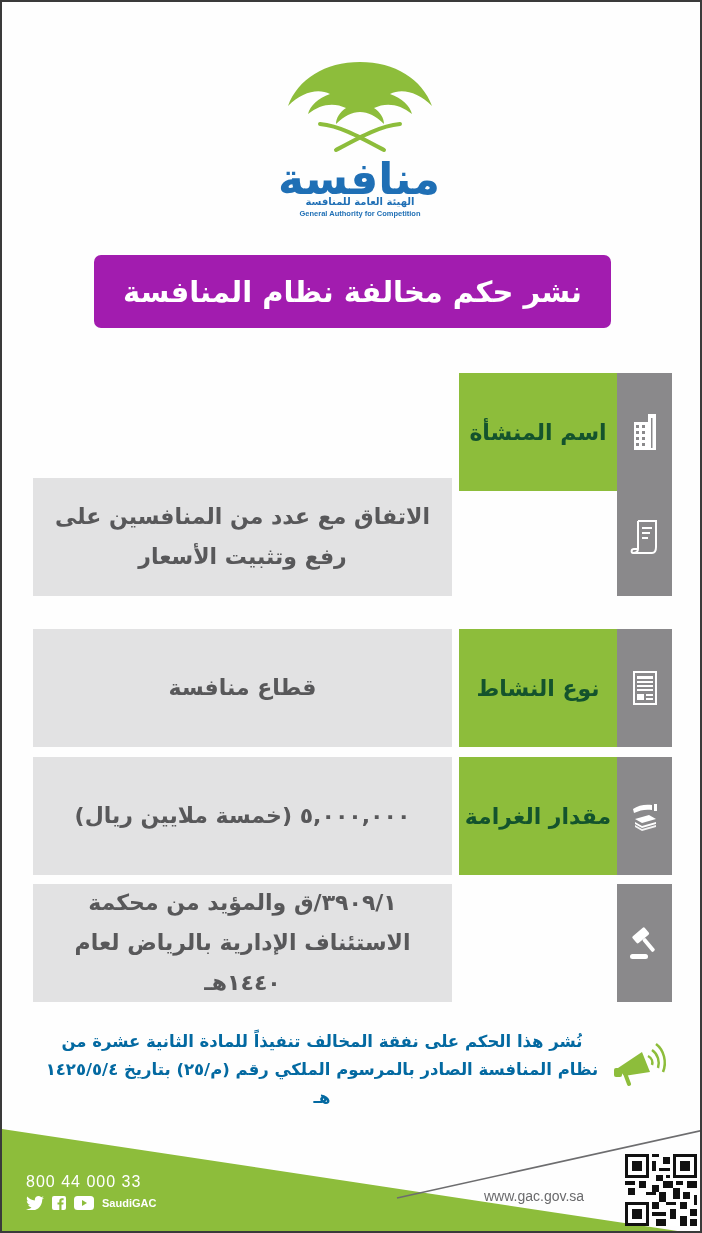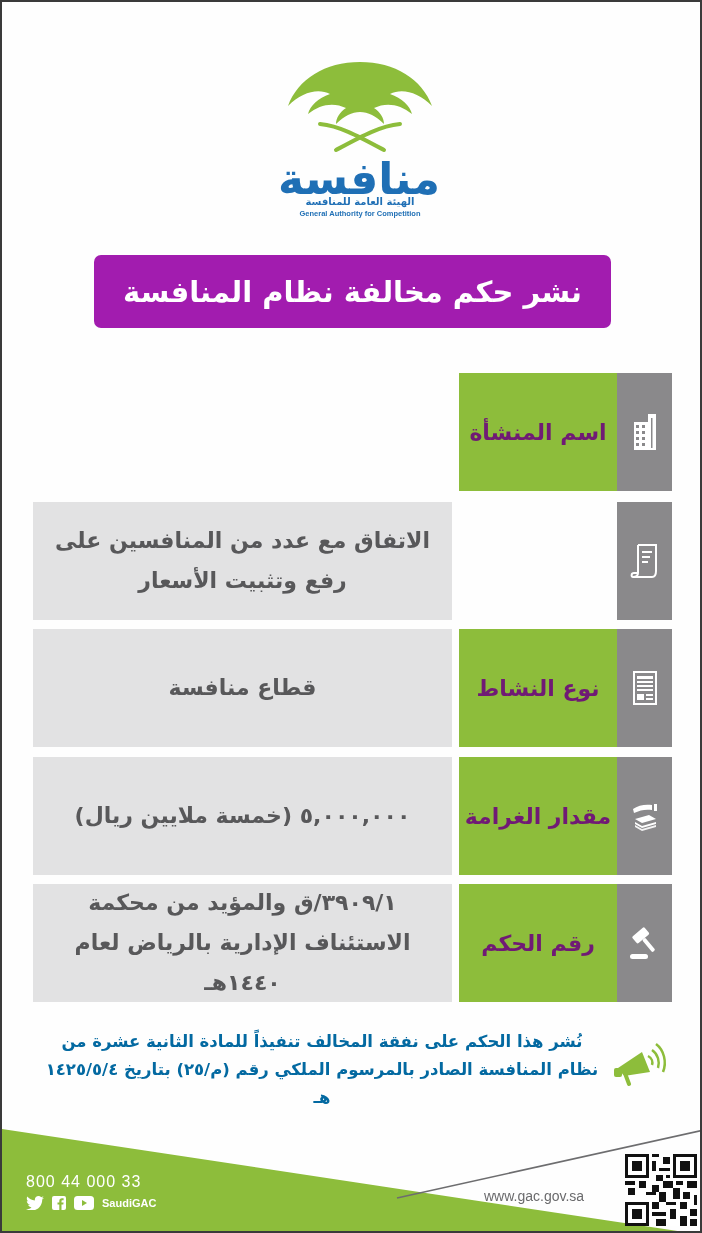--- a/index.html
+++ b/index.html
@@ -59,21 +59,21 @@
   .row .value span {
     color: #58585a; font-size: 22px; line-height: 40px; font-weight: bold;
     direction: rtl; padding: 0 18px;
   }
   .row .label {
     position: absolute; left: 426px; top: 0; width: 158px; height: 100%;
     background: #8dbd3b;
     display: flex; align-items: center; justify-content: center;
   }
   .row .label span {
-    color: #701a75; font-size: 22px; font-weight: bold; direction: rtl;
+    color: #14532d; font-size: 22px; font-weight: bold; direction: rtl;
   }
   .row .icon-col {
     position: absolute; left: 584px; top: 0; width: 55px; height: 100%;
     background: #8a898b;
     display: flex; align-items: center; justify-content: center;
   }
   .row .icon-col svg { display: block; }
 
   
   .note {
@@ -144,21 +144,21 @@
           <rect x="4" y="25" width="3" height="3"></rect>
             <rect x="10" y="25" width="3" height="3"></rect>
           <rect x="4" y="31" width="3" height="3"></rect>
             <rect x="10" y="31" width="3" height="3"></rect>
           <rect x="19" y="6" width="1.5" height="30"></rect>
         </g>
       </svg>
     </div>
   </div>
 
-  <div class="row" style="top:500px;">
+  <div class="row" style="top:476px;">
     <div class="value">
       <span>الاتفاق مع عدد من المنافسين على رفع وتثبيت الأسعار</span>
     </div>
     <div class="icon-col">
       <svg width="30" height="36" viewBox="0 0 30 36">
         <path d="M8 2 H26 V28 M8 2 V30 C8 33 6 34 3 34 H22 C25 34 26 32 26 28" stroke="#fff" stroke-width="2" fill="none"></path>
         <path d="M3 34 C1 34 1 30 4 30 H8" stroke="#fff" stroke-width="2" fill="none"></path>
         <line x1="12" y1="9" x2="22" y2="9" stroke="#fff" stroke-width="2"></line>
         <line x1="12" y1="14" x2="20" y2="14" stroke="#fff" stroke-width="2"></line>
         <line x1="12" y1="19" x2="18" y2="19" stroke="#fff" stroke-width="2"></line>
@@ -203,23 +203,20 @@
           <path d="M5 21 L12 25 L26 21 V23 L12 27 L5 23 Z"></path>
           <path d="M5 24 L12 28 L26 24 V26 L12 30 L5 26 Z" opacity="0.9"></path>
         </g>
       </svg>
     </div>
   </div>
 
   <div class="row" style="top:882px;">
     <div class="value">
       <span>٣٩٠٩/١/ق والمؤيد من محكمة الاستئناف الإدارية بالرياض لعام ١٤٤٠هـ</span>
-    </div>
-    <div class="label">
-      <span>رقم الحكم</span>
     </div>
     <div class="icon-col">
       <svg width="34" height="36" viewBox="0 0 34 36">
         <g transform="rotate(-40 17 14)">
           <rect x="8" y="4" width="16" height="9" rx="1.5" fill="#fff"></rect>
           <rect x="14" y="13" width="4" height="16" rx="1.5" fill="#fff"></rect>
         </g>
         <rect x="2" y="29" width="18" height="5" rx="2.5" fill="#fff"></rect>
       </svg>
     </div>

